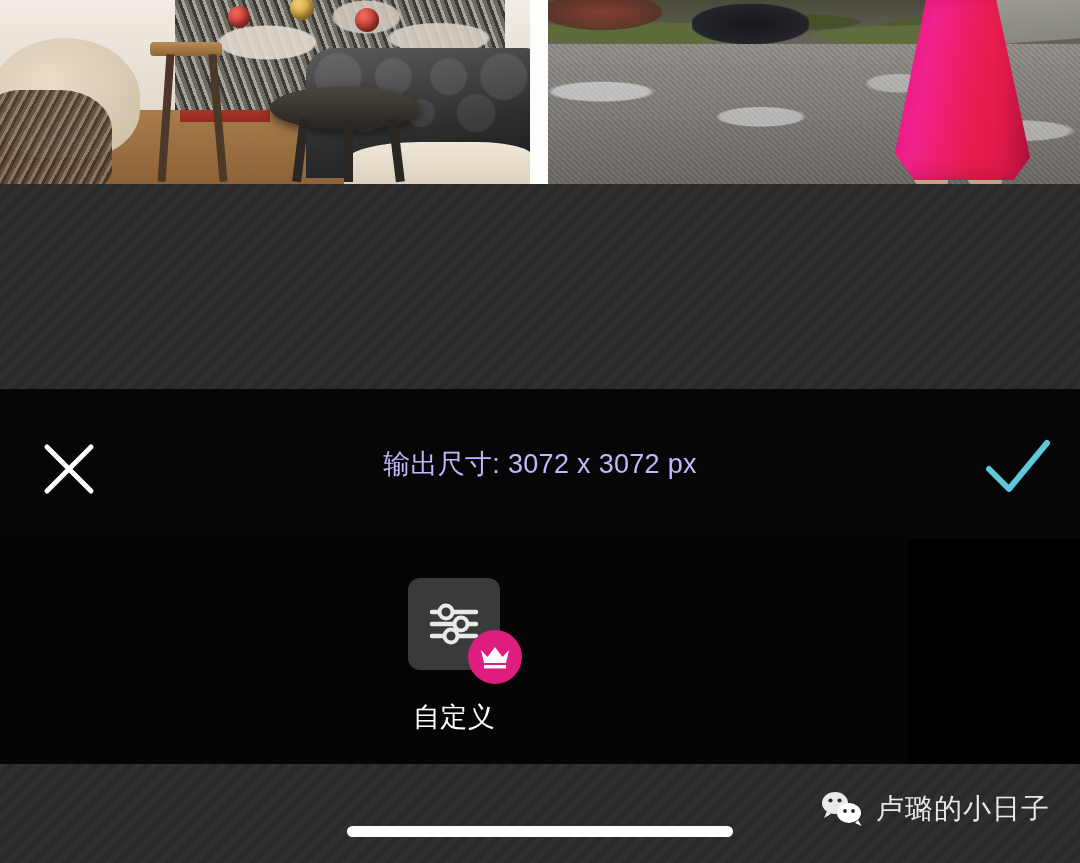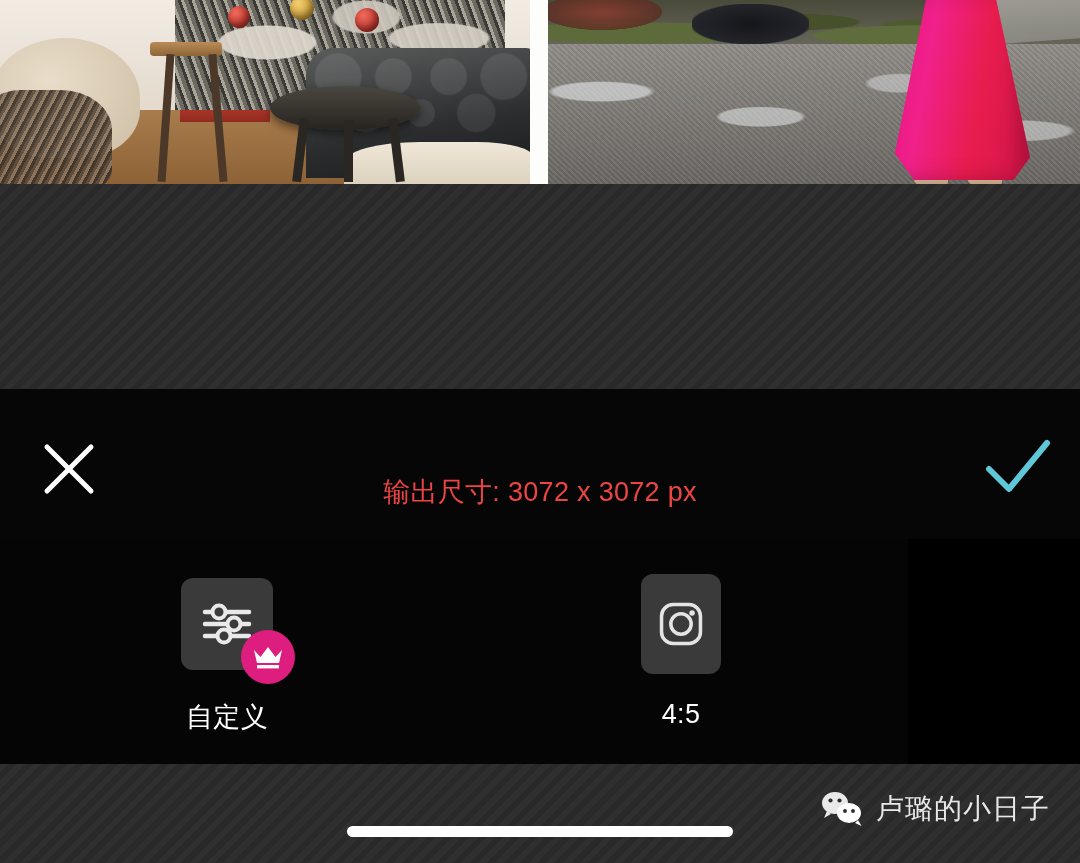--- a/index.html
+++ b/index.html
@@ -129,21 +129,21 @@
   .size-bar {
     position:absolute; left:0; top:389px; width:1080px; height:150px;
     background:#060606; display:flex; align-items:center;
   }
   .icon-btn { display:flex; align-items:center; justify-content:center; }
   .close-btn { position:absolute; left:38px; top:49px; width:62px; height:62px; cursor:pointer; }
   .check-btn { position:absolute; right:26px; top:46px; width:72px; height:62px; cursor:pointer; }
   .size-label {
     position:absolute; left:0; right:0; top:0; height:150px;
     display:flex; align-items:center; justify-content:center;
-    color:#ef4444; font-size:27px; letter-spacing:.3px; white-space:nowrap;margin-top:28px;
+    color:#c4b5fd; font-size:27px; letter-spacing:.3px; white-space:nowrap;
   }
 
   
   .ratio-bar {
     position:absolute; left:0; top:539px; width:908px; height:225px;
     background:#050505;
   }
   .ratio-list { display:flex; height:100%; align-items:flex-start; padding-top:26px; }
   .ratio-item {
     flex:1; display:flex; flex-direction:column; align-items:center; cursor:pointer;
@@ -270,32 +270,20 @@
                 <path d="M2 6 L8.5 13 L16 3 L23.5 13 L30 6 L27 19 L5 19 Z" fill="#ffffff"></path>
                 <rect x="5" y="21" width="22" height="3.4" fill="#ffffff"></rect>
               </svg>
             </div>
           </div>
         </div>
         <div class="ratio-label">自定义</div>
       </div>
 
 
-      <div class="ratio-item">
-        <div class="tile-wrap">
-          <div class="tile t-45">
-            <svg width="46" height="46" viewBox="0 0 52 52">
-              <rect x="4" y="4" width="44" height="44" rx="13" ry="13" fill="none" stroke="#e4e4e4" stroke-width="4"></rect>
-              <circle cx="26" cy="26" r="11.5" fill="none" stroke="#e4e4e4" stroke-width="4"></circle>
-              <circle cx="38.5" cy="13.5" r="3.1" fill="#e4e4e4"></circle>
-            </svg>
-          </div>
-        </div>
-        <div class="ratio-label">4:5</div>
-      </div>
 
 
 
     </div>
   </div>
 
   <div class="bottom-area striped">
     <div class="watermark">
       <svg width="44" height="38" viewBox="0 0 44 38">
         <ellipse cx="15" cy="13" rx="13" ry="11" fill="#e9e9e9"></ellipse>

